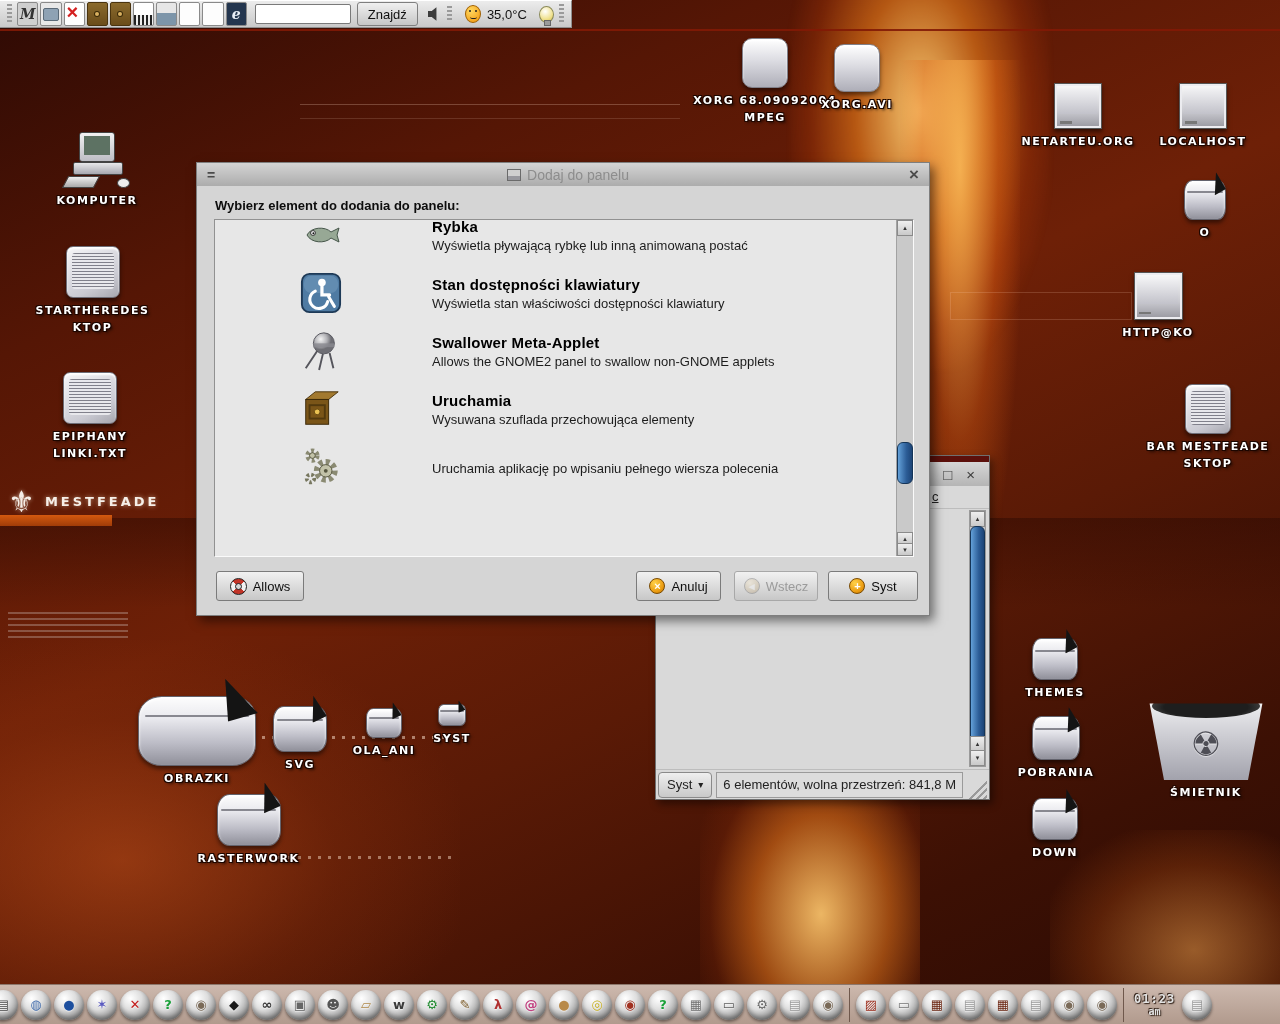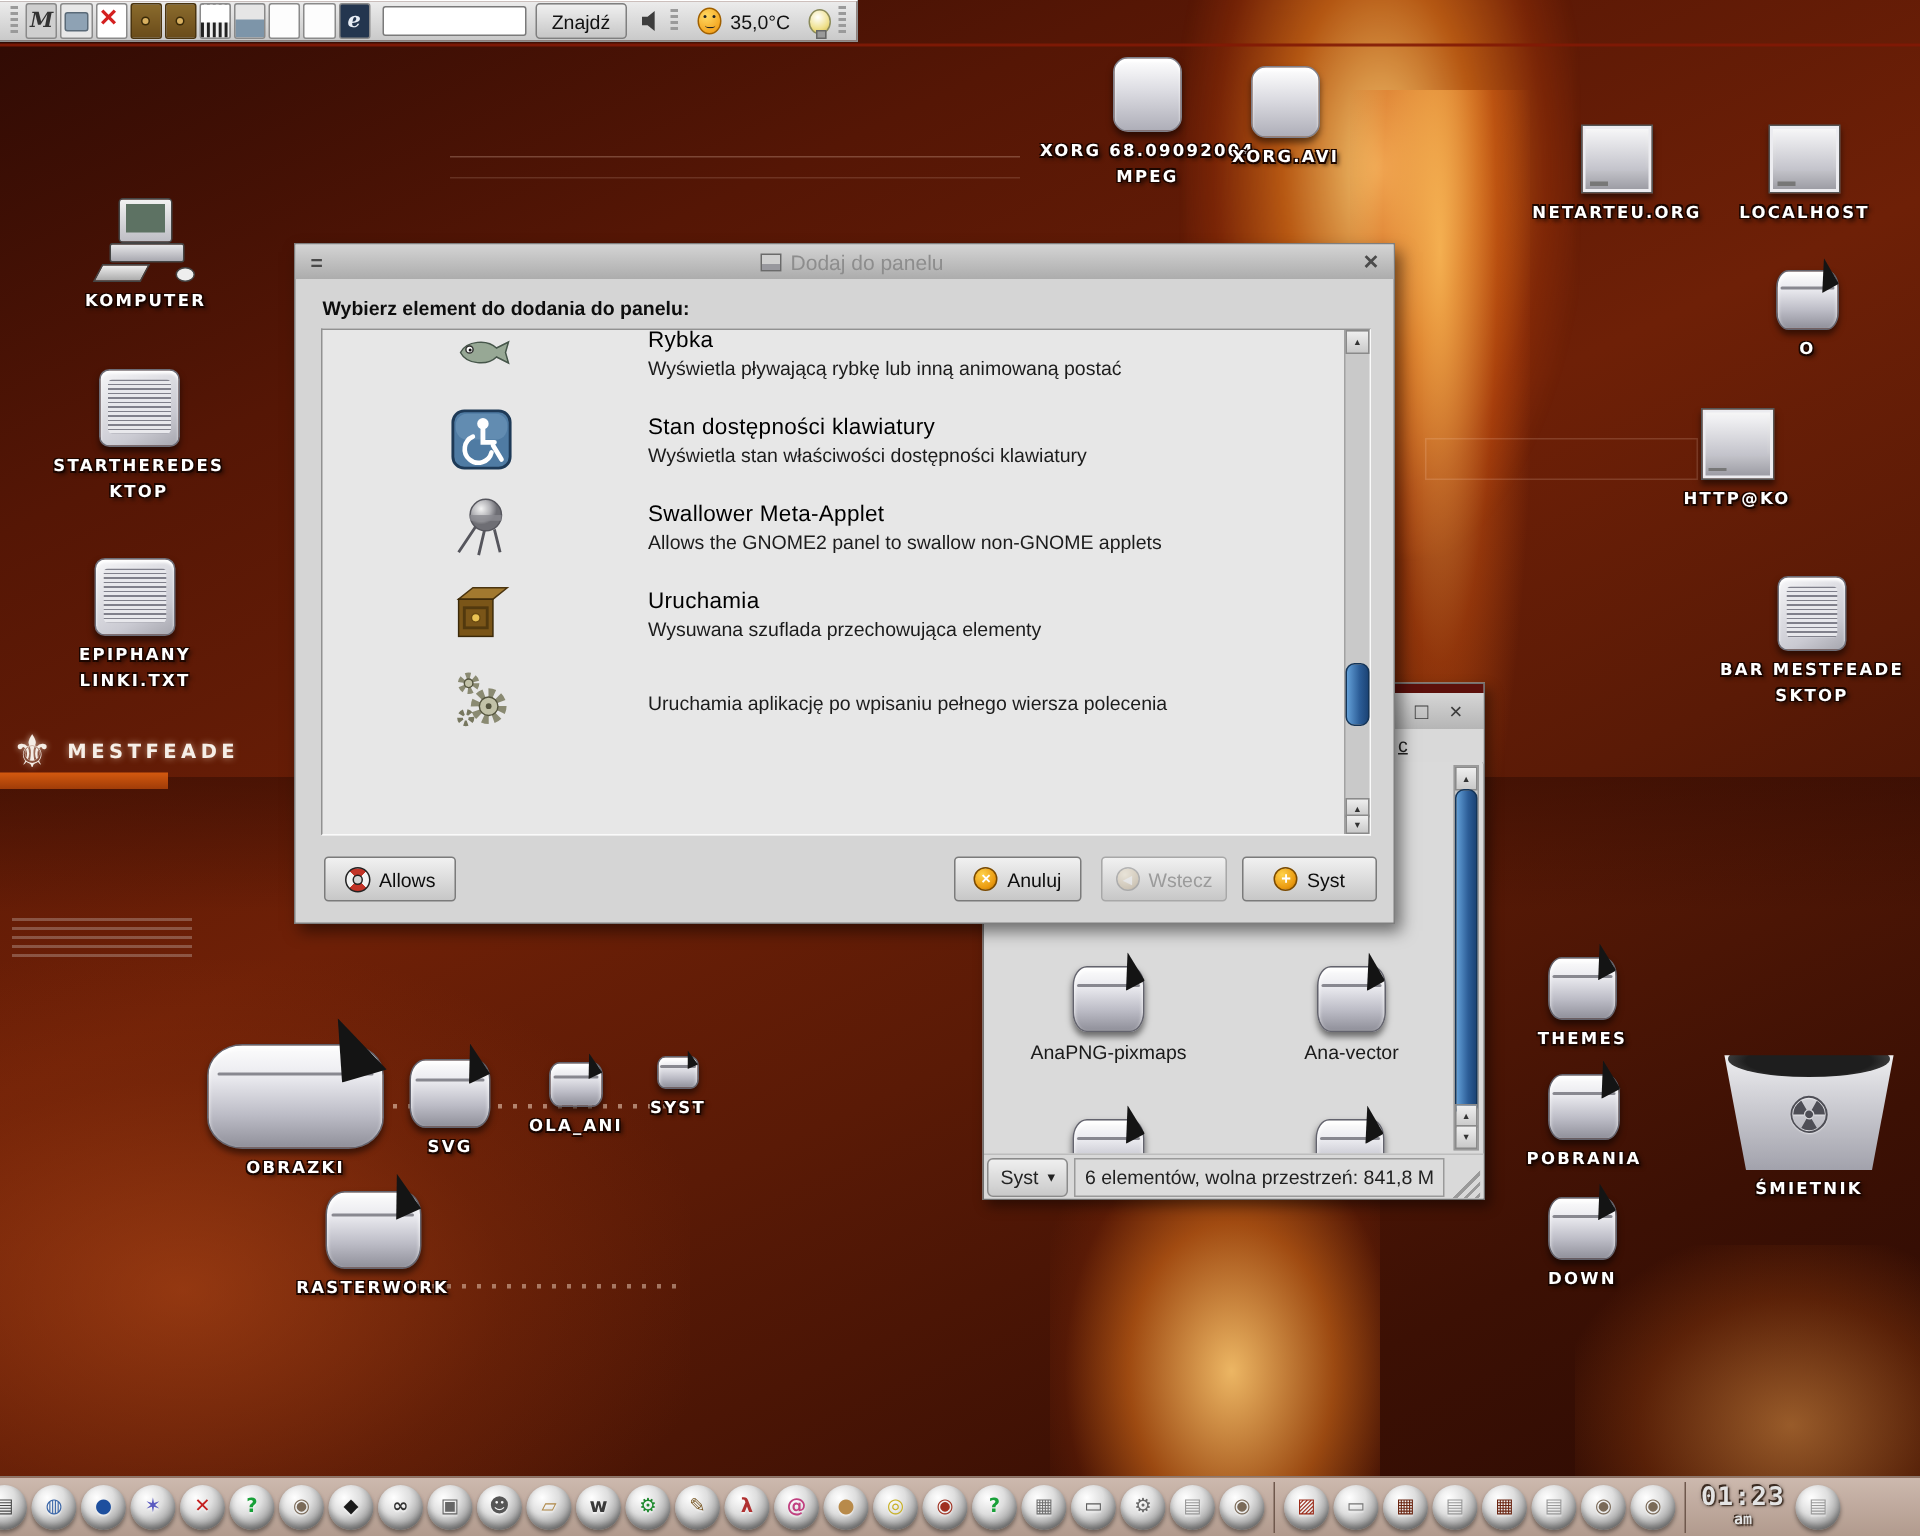--- a/index.html
+++ b/index.html
@@ -141,21 +141,21 @@
     box-shadow:inset 0 -4px 0 #98989e}
   .dlg-close{color:#4b4b4b;font-size:17px;font-weight:bold}
   .dlg-header{margin:12px 18px 8px;font-size:13px;font-weight:bold;color:#0d0d0d}
   .dlg-list{position:absolute;left:17px;top:56px;width:700px;height:338px;background:#e7e7e7;
     border:1px solid #919191;border-bottom-color:#fafafa;border-right-color:#fafafa;box-sizing:border-box}
   .list-viewport{position:absolute;left:0;top:0;right:16px;bottom:0;overflow:hidden}
   .list-rows{margin-top:-14px}
   .lrow{height:58px;display:flex;align-items:center}
   .lrow-ico{width:44px;height:44px;margin-left:84px;flex:none;display:flex;align-items:center;justify-content:center}
   .lrow-text{margin-left:89px}
-  .lrow-name{font-size:15px;font-weight:normal;color:#000;letter-spacing:.2px}
+  .lrow-name{font-size:15px;font-weight:bold;color:#000;letter-spacing:.2px}
   .lrow-desc{font-size:13px;color:#1c1c1c;margin-top:3px}
   .dlg-sb{position:absolute;right:0;top:0;bottom:0;width:16px;background:#c9c9c9;border-left:1px solid #a2a2a2}
   .dlg-btns{position:absolute;left:0;right:0;top:408px;height:34px}
   .gbtn{position:absolute;height:30px;border:1px solid #7b7b7b;border-radius:3px;
     background:linear-gradient(180deg,#f1f1f1,#c7c7c7);font-size:13px;color:#0d0d0d;
     display:flex;align-items:center;justify-content:center;gap:6px;box-sizing:border-box}
   .gbtn.disabled{color:#9b9b9b;border-color:#a8a8a8}
   .cico{width:16px;height:16px;border-radius:50%;display:flex;align-items:center;justify-content:center;
     font-size:11px;font-weight:bold;color:#fff;flex:none}
   .cico.cancel,.cico.add{background:radial-gradient(circle at 35% 30%,#ffd24a,#ea9a10 65%,#b26d00);border:1px solid #7a4a00;box-sizing:border-box}
@@ -170,21 +170,21 @@
   .sphere{width:30px;height:30px;border-radius:50%;flex:none;
     background:radial-gradient(circle at 35% 28%,#ffffff,#dedede 38%,#9e9e9e 72%,#6e6e6e 100%);
     box-shadow:inset 0 -3px 4px rgba(0,0,0,.3),0 2px 3px rgba(0,0,0,.4);
     display:flex;align-items:center;justify-content:center}
   .sphere:first-child{margin-left:-12px}
   .sphere span{font-family:"DejaVu Sans",sans-serif;font-size:13px;font-weight:bold;line-height:1;
     text-shadow:0 1px 1px rgba(255,255,255,.55)}
   .dock-sep{width:1px;height:34px;background:#6f584c;margin:0 3px;flex:none}
   .dock-clock{flex:none;margin:0 4px;text-align:center;font-family:"DejaVu Sans Mono",monospace;font-weight:bold;
     color:#e3e3e3;text-shadow:-1px -1px 0 #3a2a20,1px 1px 1px #3a2a20,0 0 3px rgba(0,0,0,.5);line-height:1}
-  .dock-clock .t{font-size:17px;letter-spacing:1px}
+  .dock-clock .t{font-size:12px;letter-spacing:1px}
   .dock-clock .ap{font-size:10px;margin-top:2px}
 </style>
 </head>
 <body>
 
 <div>
   <div class="wp flame-right"></div>
   <div class="wp flame-right2"></div>
   <div class="wp flame-bottom"></div>
   <div class="wp flame-bottom2"></div>
@@ -312,32 +312,20 @@
 
 <div class="fwin">
   <div class="fwin-top"></div>
   <div class="fwin-title">
     <span>□</span>
     <span>×</span>
   </div>
   <div class="fwin-menubar">
     <span>c</span>
   </div>
-  <div class="fwin-body">
-    <div class="fwin-item" style="left:22px;top:136px">
-      <div class="folder" style="width:46px;height:42px"></div>
-      <div class="flabel">AnaPNG-pixmaps</div>
-    </div>
-    <div class="fwin-item" style="left:184px;top:136px">
-      <div class="folder" style="width:44px;height:42px"></div>
-      <div class="flabel">Ana-vector</div>
-    </div>
-    <div class="folder" style="position:absolute;left:58px;top:238px;width:46px;height:42px"></div>
-    <div class="folder" style="position:absolute;left:220px;top:238px;width:44px;height:42px"></div>
-  </div>
   <div class="fwin-sb">
     <div class="sb-btn" style="top:0">▴</div>
     <div class="sb-thumb" style="top:15px;height:216px"></div>
     <div class="sb-btn" style="bottom:14px">▴</div>
     <div class="sb-btn" style="bottom:0">▾</div>
   </div>
   <div class="fwin-status">
     <div class="syst-dd">
       <span>Syst</span>
       <span style="font-size:10px">▾</span>

